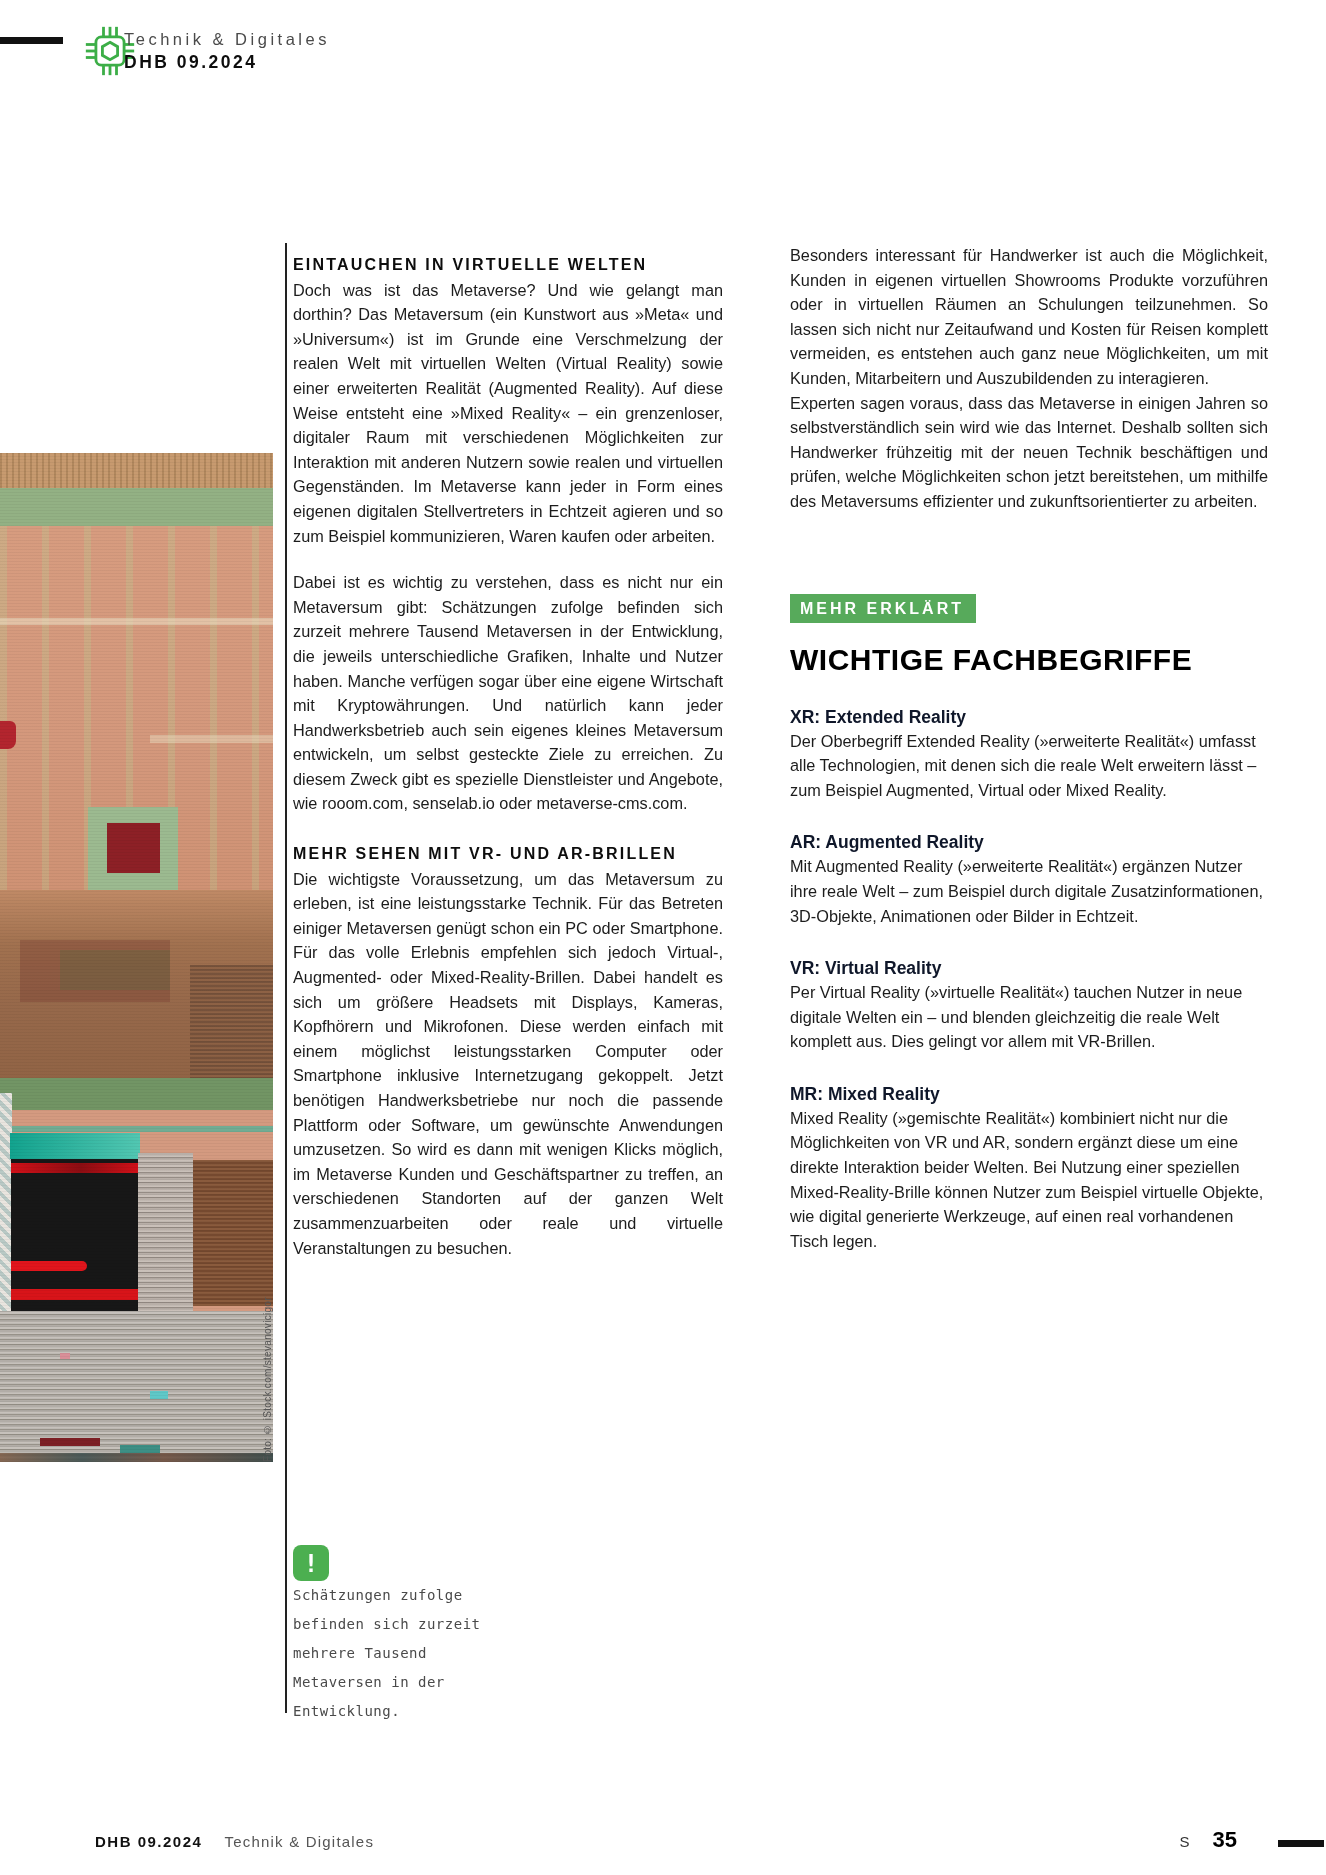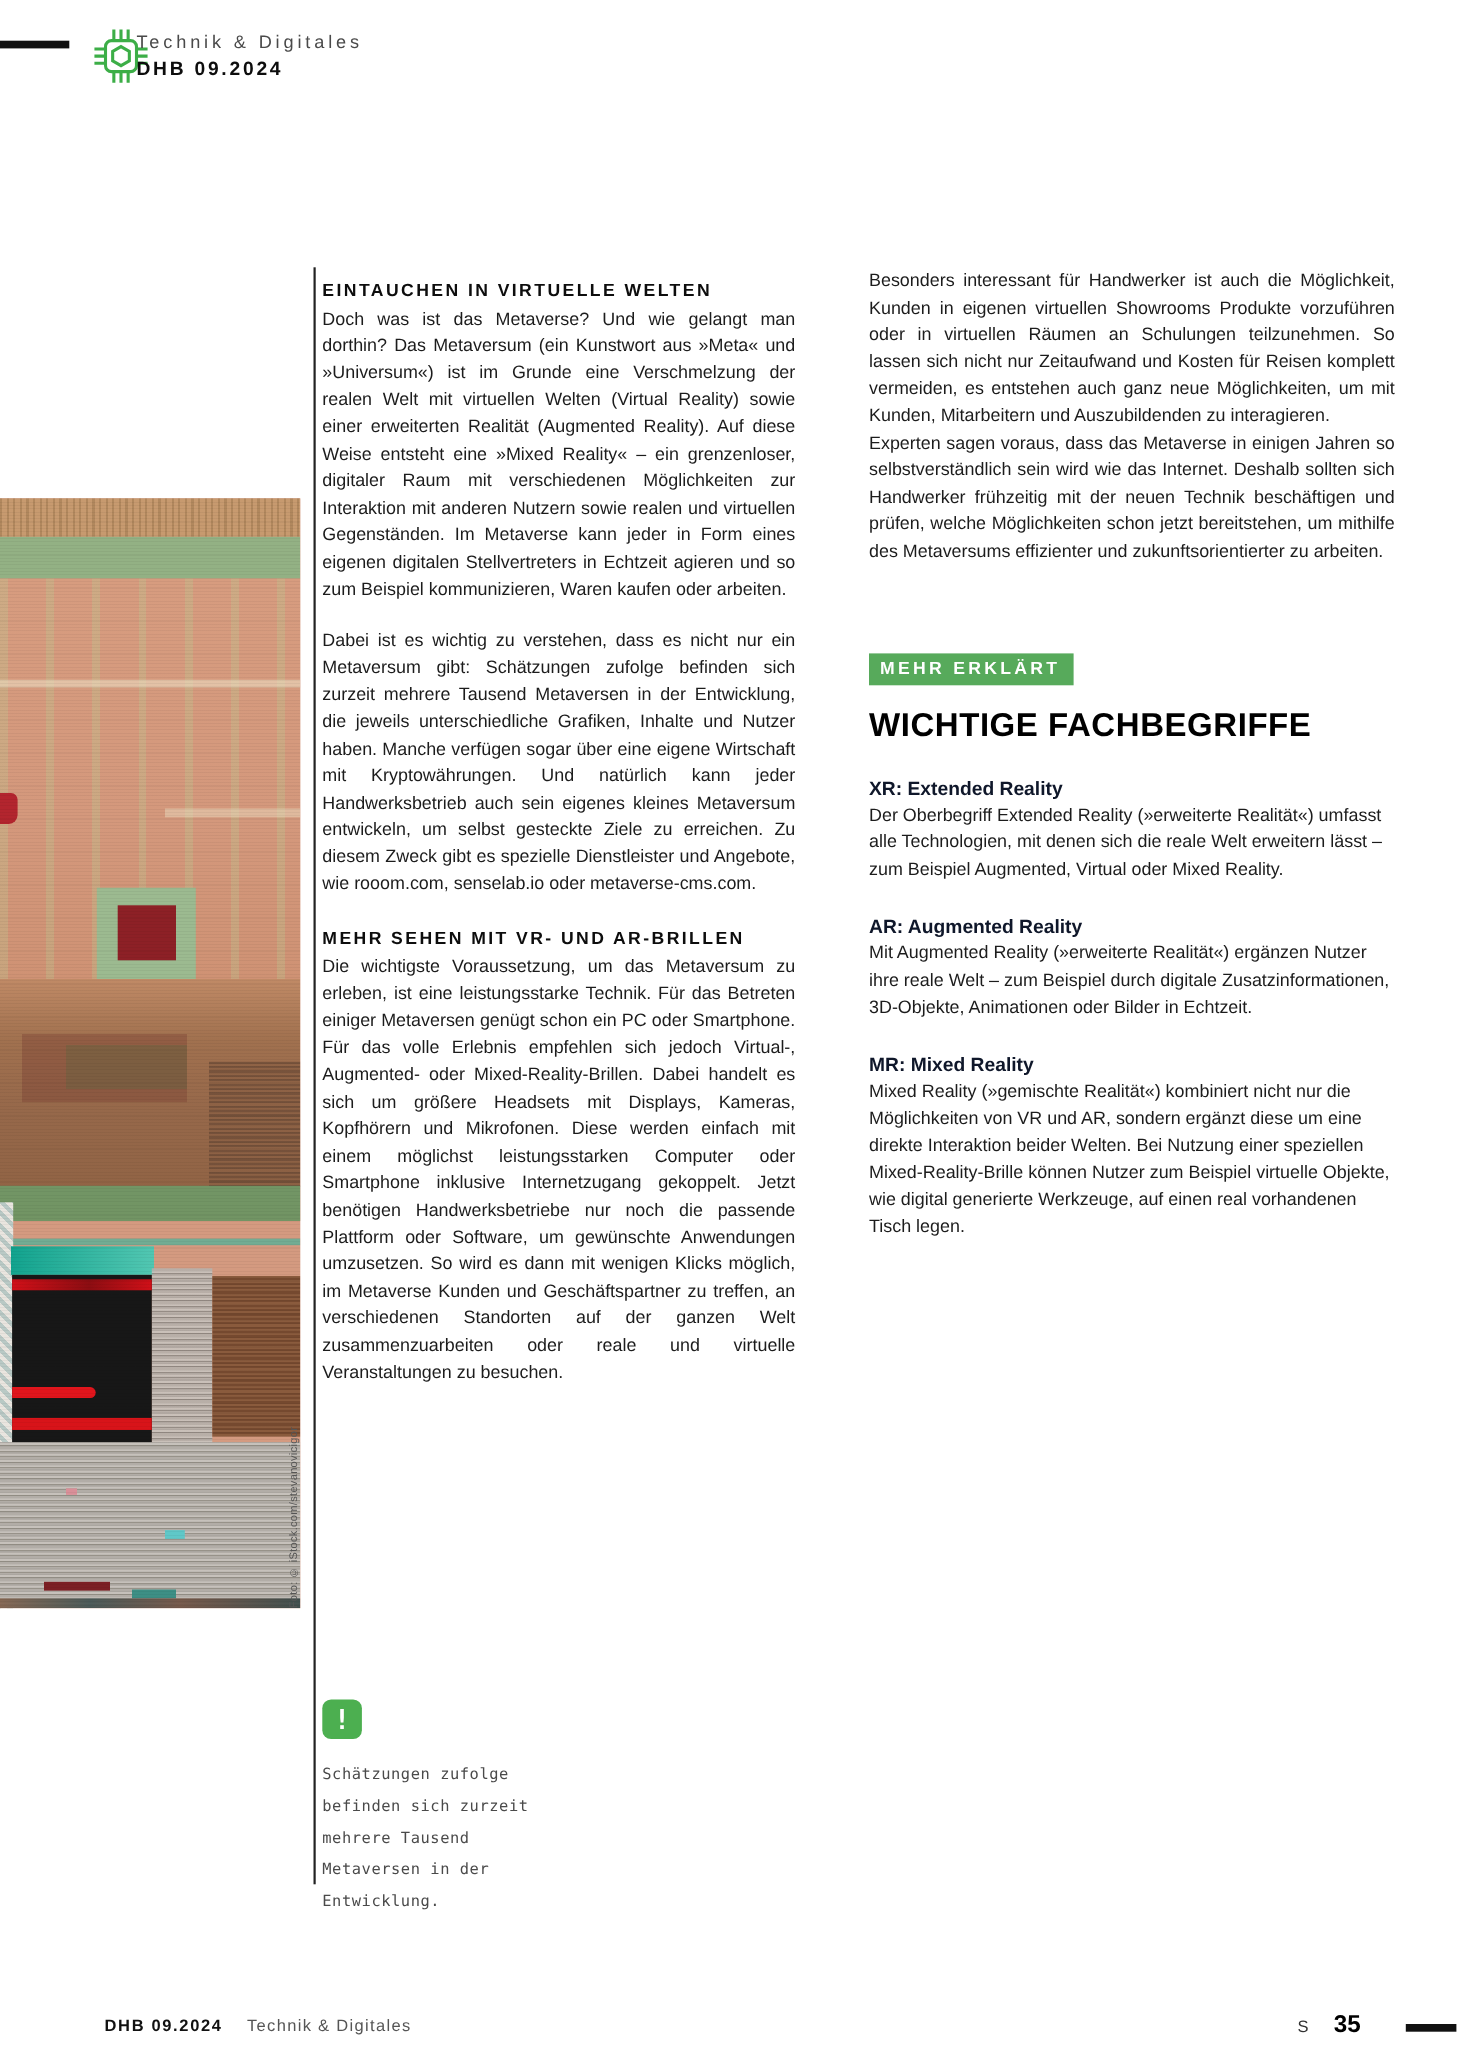--- a/index.html
+++ b/index.html
@@ -61,21 +61,21 @@
   .col2{left:790px;top:243px;width:478px;}
   .colhead{font-size:16px;font-weight:bold;letter-spacing:2.2px;color:#0d0d0d;line-height:24.6px;}
   .bodytext{font-size:16.3px;line-height:24.6px;text-align:justify;color:#1c1c1c;}
   .mt1{margin-top:22px;}
   .mt2{margin-top:26px;}
 
   
   .callout{left:293px;top:1545px;width:200px;}
   .callout-ic{width:36px;height:36px;border-radius:8px;background:#4caf50;color:#fff;
     display:flex;align-items:center;justify-content:center;font-size:25px;font-weight:bold;font-family:"DejaVu Sans Mono",monospace;}
-  .callout-tx{margin-top:18px;width:198px;font-family:"DejaVu Sans Mono",monospace;font-size:14px;
+  .callout-tx{width:198px;font-family:"DejaVu Sans Mono",monospace;font-size:14px;
     line-height:29px;letter-spacing:.5px;color:#4a4a4a;}
 
   
   .badge{display:inline-block;margin-top:80px;background:#57aa5b;color:#fff;font-weight:bold;
     font-size:16px;letter-spacing:3px;padding:6px 12px 5px 10px;}
   .glossary-title{margin-top:20px;font-size:30px;font-weight:bold;letter-spacing:.5px;color:#000;}
   .term{margin-top:28px;font-size:17.5px;font-weight:bold;color:#0f172a;line-height:24px;}
   .def{font-size:16.3px;line-height:24.6px;text-align:left;color:#1c1c1c;}
 
   
@@ -174,20 +174,24 @@
 
     <div>
       <div class="term">XR: Extended Reality</div>
       <div class="def">Der Oberbegriff Extended Reality (»erweiterte Realität«) umfasst alle Technologien, mit denen sich die reale Welt erweitern lässt – zum Beispiel Augmented, Virtual oder Mixed Reality.</div>
     </div>
     <div>
       <div class="term">AR: Augmented Reality</div>
       <div class="def">Mit Augmented Reality (»erweiterte Realität«) ergänzen Nutzer ihre reale Welt – zum Beispiel durch digitale Zusatzinformationen, 3D-Objekte, Animationen oder Bilder in Echtzeit.</div>
     </div>
     <div>
+      <div class="term">VR: Virtual Reality</div>
+      <div class="def">Per Virtual Reality (»virtuelle Realität«) tauchen Nutzer in neue digitale Welten ein – und blenden gleichzeitig die reale Welt komplett aus. Dies gelingt vor allem mit VR-Brillen.</div>
+    </div>
+    <div>
       <div class="term">MR: Mixed Reality</div>
       <div class="def">Mixed Reality (»gemischte Realität«) kombiniert nicht nur die Möglichkeiten von VR und AR, sondern ergänzt diese um eine direkte Interaktion beider Welten. Bei Nutzung einer speziellen Mixed-Reality-Brille können Nutzer zum Beispiel virtuelle Objekte, wie digital generierte Werkzeuge, auf einen real vorhandenen Tisch legen.</div>
     </div>
   </div>
 
   <div class="abs footer-left">
     <span class="f-issue">DHB 09.2024</span>
     <span class="f-section">Technik &amp; Digitales</span>
   </div>
   <div class="abs footer-right">

